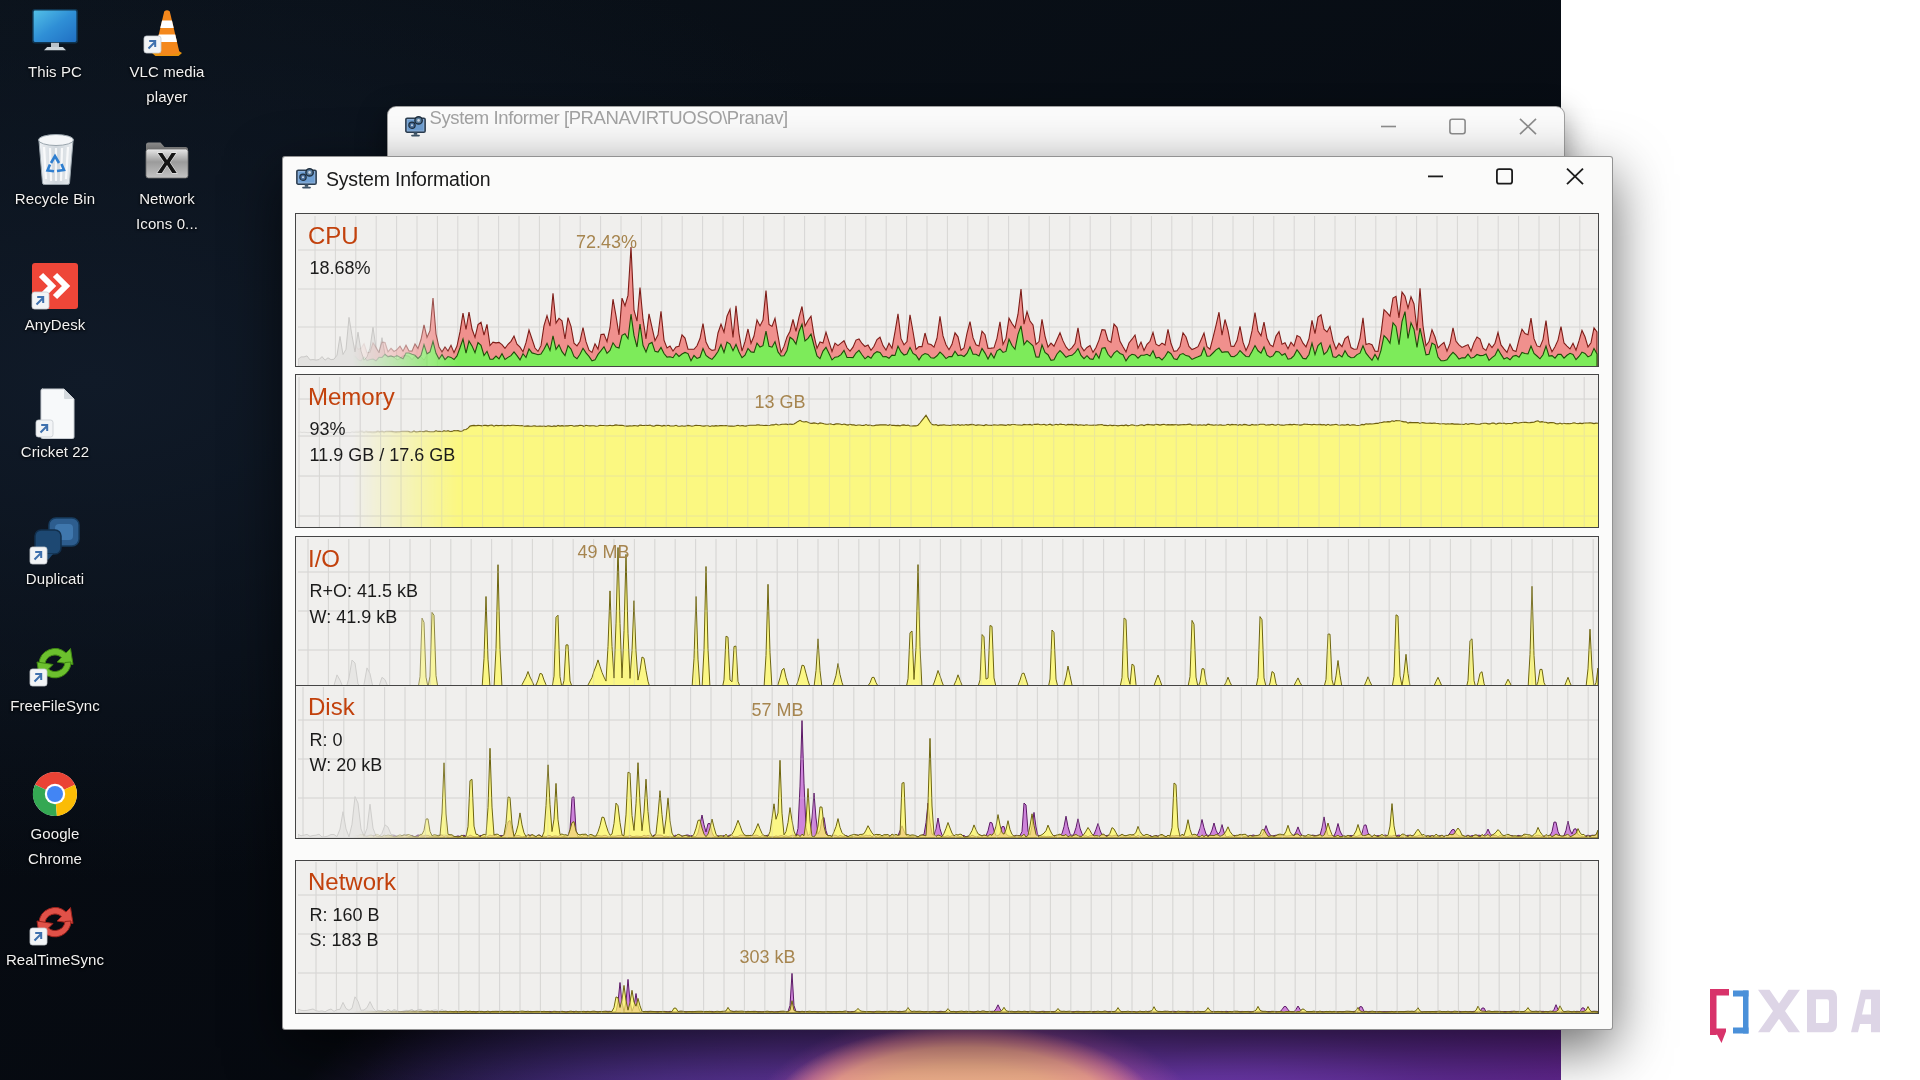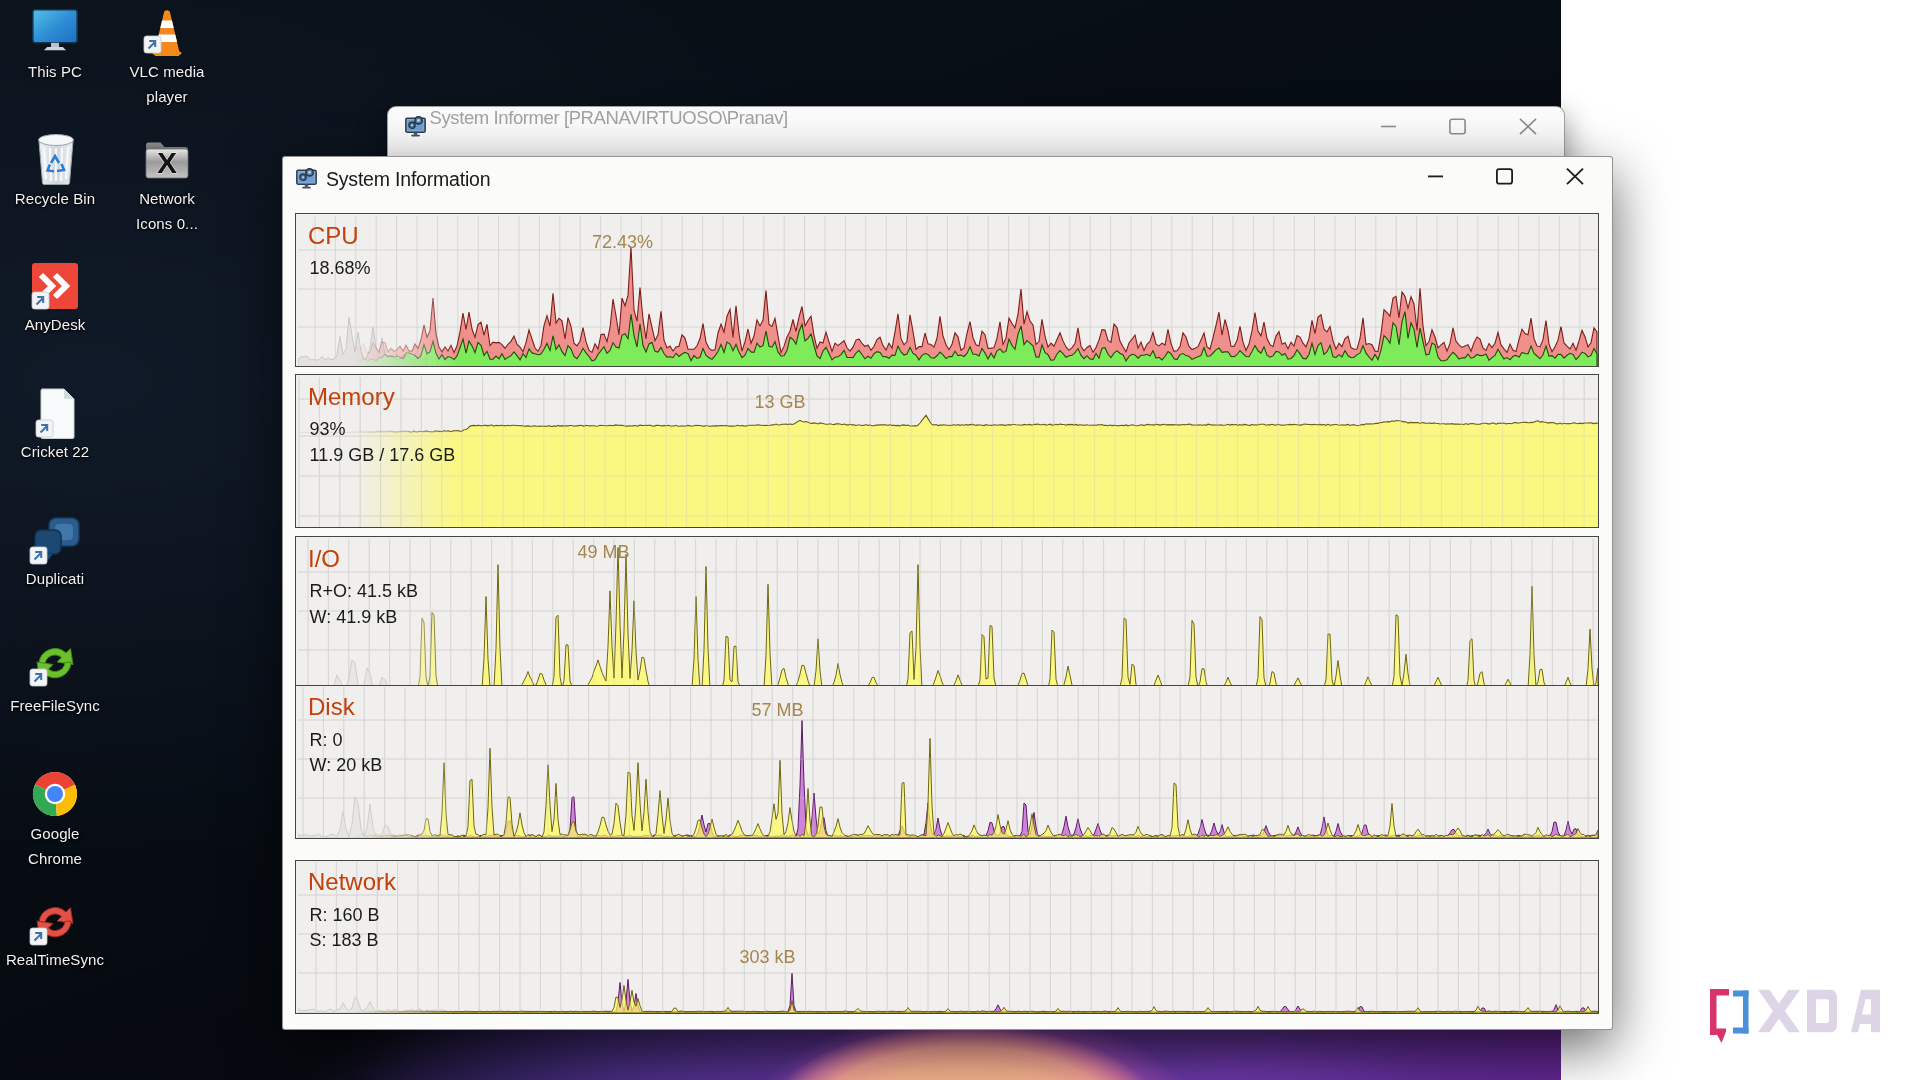--- a/index.html
+++ b/index.html
@@ -293,21 +293,21 @@
             <line x1="0" y1="111.0" x2="1301" y2="111.0"></line>
           </g>
           <path d="M0.0,151.0L0.0,143.4L3.0,140.9L6.0,140.9L9.0,139.9L12.0,143.9L15.0,143.6L18.0,144.1L21.0,143.6L24.0,140.6L27.0,144.2L30.0,141.8L33.0,143.7L36.0,143.2L39.0,139.2L42.0,120.5L45.0,138.5L48.0,133.3L51.0,101.4L54.0,119.7L57.0,135.9L60.0,116.2L63.0,135.1L66.0,144.2L69.0,140.9L72.0,132.2L75.0,111.3L78.0,132.1L81.0,137.0L84.0,121.7L87.0,138.5L90.0,140.2L93.0,140.0L96.0,141.2L99.0,144.0L102.0,142.5L105.0,139.8L108.0,139.7L111.0,140.2L114.0,143.8L117.0,139.9L120.0,142.8L123.0,140.7L126.0,144.2L129.0,139.2L129.0,151.0Z" fill="#e3e2e0" stroke="#c9c8c6" stroke-width="1"></path>
           <g mask="url(#m150)">
             <path d="M0.0,151.0L0.0,131.8L3.0,129.8L6.0,129.7L9.0,135.4L12.0,136.9L15.0,132.9L18.0,134.0L21.0,128.1L24.0,129.4L27.0,130.4L30.0,130.9L33.0,129.7L36.0,135.4L39.0,132.2L42.0,135.2L45.0,127.0L48.0,135.1L51.0,128.0L54.0,136.2L57.0,129.4L60.0,133.3L63.0,132.5L66.0,127.7L69.0,136.8L72.0,136.3L75.0,126.9L78.0,131.4L81.0,136.0L84.0,126.1L87.0,126.6L90.0,135.8L93.0,132.3L96.0,135.5L99.0,133.6L102.0,130.2L105.0,135.2L108.0,129.3L111.0,135.0L114.0,135.1L117.0,128.0L120.0,132.6L123.0,123.5L126.0,108.9L129.0,121.4L132.0,114.7L135.0,82.0L138.0,118.0L141.0,131.1L144.0,135.9L147.0,131.0L150.0,135.0L153.0,129.3L156.0,136.6L159.0,130.0L162.0,115.9L165.0,97.2L168.0,113.5L171.0,96.0L174.0,113.0L177.0,121.4L180.0,108.6L183.0,106.2L186.0,119.1L189.0,108.3L192.0,129.5L195.0,126.2L198.0,126.9L201.0,126.4L204.0,128.6L207.0,132.4L210.0,128.3L213.0,125.3L216.0,120.0L219.0,128.2L222.0,131.1L225.0,135.7L228.0,126.7L231.0,114.1L234.0,123.0L237.0,132.0L240.0,135.4L243.0,129.7L246.0,109.6L249.0,99.6L252.0,110.2L255.0,77.3L258.0,107.1L261.0,102.4L264.0,104.8L267.0,123.0L270.0,101.6L273.0,110.3L276.0,127.1L279.0,129.9L282.0,125.2L285.0,111.5L288.0,125.7L291.0,134.2L294.0,136.4L297.0,127.8L300.0,133.1L303.0,118.4L306.0,118.1L309.0,125.6L312.0,111.7L315.0,83.2L318.0,99.8L321.0,118.8L324.0,82.1L327.0,89.7L330.0,79.4L333.0,31.0L336.0,94.2L339.0,105.2L342.0,71.5L345.0,103.2L348.0,122.8L351.0,97.8L354.0,111.3L357.0,124.7L360.0,118.8L363.0,95.2L366.0,124.1L369.0,132.0L372.0,130.0L375.0,135.1L378.0,131.0L381.0,130.2L384.0,118.8L387.0,122.1L390.0,133.2L393.0,133.2L396.0,133.3L399.0,129.8L402.0,122.5L405.0,107.6L408.0,126.1L411.0,132.2L414.0,134.4L417.0,133.8L420.0,117.0L423.0,108.2L426.0,116.2L429.0,100.2L432.0,93.3L435.0,121.4L438.0,89.7L441.0,117.5L444.0,135.2L447.0,125.7L450.0,113.0L453.0,127.3L456.0,120.0L459.0,104.0L462.0,109.9L465.0,104.0L468.0,74.6L471.0,108.5L474.0,110.5L477.0,102.3L480.0,119.8L483.0,136.5L486.0,130.4L489.0,120.9L492.0,115.2L495.0,103.5L498.0,115.3L501.0,101.2L504.0,90.5L507.0,110.1L510.0,104.5L513.0,100.2L516.0,119.3L519.0,132.3L522.0,126.0L525.0,127.0L528.0,116.2L531.0,125.8L534.0,135.5L537.0,127.1L540.0,129.6L543.0,127.1L546.0,124.7L549.0,131.8L552.0,135.1L555.0,131.1L558.0,124.1L561.0,123.0L564.0,127.5L567.0,130.5L570.0,129.0L573.0,134.3L576.0,130.2L579.0,123.5L582.0,121.2L585.0,129.6L588.0,134.1L591.0,127.3L594.0,132.2L597.0,115.9L600.0,97.9L603.0,122.7L606.0,128.8L609.0,125.5L612.0,98.8L615.0,115.5L618.0,133.3L621.0,130.5L624.0,130.6L627.0,117.0L630.0,127.8L633.0,128.5L636.0,131.1L639.0,122.2L642.0,100.4L645.0,119.9L648.0,128.8L651.0,133.7L654.0,128.3L657.0,116.8L660.0,120.8L663.0,134.3L666.0,132.0L669.0,117.4L672.0,105.7L675.0,121.7L678.0,128.7L681.0,129.9L684.0,115.2L687.0,118.7L690.0,132.3L693.0,132.1L696.0,131.8L699.0,122.2L702.0,105.9L705.0,128.4L708.0,122.2L711.0,102.2L714.0,107.5L717.0,111.9L720.0,98.2L723.0,73.1L726.0,108.1L729.0,95.5L732.0,105.1L735.0,109.0L738.0,128.3L741.0,125.6L744.0,103.3L747.0,120.1L750.0,131.0L753.0,127.1L756.0,130.2L759.0,123.5L762.0,116.7L765.0,124.9L768.0,130.9L771.0,134.3L774.0,131.6L777.0,127.6L780.0,111.8L783.0,130.4L786.0,134.9L789.0,131.5L792.0,129.6L795.0,136.4L798.0,131.5L801.0,124.1L804.0,113.7L807.0,114.0L810.0,124.5L813.0,126.4L816.0,108.1L819.0,111.6L822.0,125.3L825.0,130.8L828.0,135.9L831.0,127.0L834.0,123.2L837.0,119.0L840.0,132.2L843.0,126.1L846.0,134.5L849.0,128.3L852.0,125.3L855.0,116.4L858.0,128.1L861.0,129.9L864.0,127.1L867.0,129.0L870.0,113.4L873.0,127.5L876.0,135.4L879.0,134.8L882.0,130.5L885.0,116.8L888.0,121.0L891.0,130.4L894.0,133.6L897.0,132.3L900.0,130.7L903.0,124.1L906.0,117.1L909.0,130.7L912.0,133.2L915.0,121.6L918.0,109.3L921.0,96.2L924.0,119.2L927.0,103.5L930.0,114.4L933.0,130.3L936.0,130.4L939.0,124.6L942.0,110.3L945.0,126.2L948.0,134.5L951.0,128.0L954.0,114.9L957.0,96.5L960.0,115.0L963.0,119.9L966.0,106.2L969.0,122.5L972.0,128.6L975.0,130.7L978.0,120.1L981.0,115.7L984.0,128.3L987.0,126.8L990.0,132.8L993.0,126.2L996.0,130.1L999.0,119.6L1002.0,121.1L1005.0,127.2L1008.0,130.8L1011.0,122.6L1014.0,104.3L1017.0,117.7L1020.0,101.1L1023.0,98.8L1026.0,113.2L1029.0,115.9L1032.0,110.5L1035.0,124.6L1038.0,133.1L1041.0,127.3L1044.0,130.7L1047.0,122.6L1050.0,120.2L1053.0,131.6L1056.0,133.2L1059.0,133.0L1062.0,122.3L1065.0,101.9L1068.0,128.6L1071.0,127.6L1074.0,128.8L1077.0,135.1L1080.0,135.3L1083.0,117.8L1086.0,93.7L1089.0,96.7L1092.0,100.2L1095.0,82.0L1098.0,80.3L1101.0,101.8L1104.0,76.1L1107.0,80.3L1110.0,92.1L1113.0,80.7L1116.0,88.0L1119.0,114.4L1122.0,72.2L1125.0,110.0L1128.0,129.7L1131.0,125.6L1134.0,113.7L1137.0,121.0L1140.0,131.9L1143.0,128.9L1146.0,126.5L1149.0,135.1L1152.0,127.4L1155.0,111.9L1158.0,125.3L1161.0,128.8L1164.0,131.4L1167.0,129.9L1170.0,128.6L1173.0,135.3L1176.0,126.6L1179.0,121.1L1182.0,123.0L1185.0,132.1L1188.0,134.4L1191.0,127.5L1194.0,131.6L1197.0,127.2L1200.0,116.5L1203.0,128.9L1206.0,132.8L1209.0,136.4L1212.0,128.1L1215.0,134.3L1218.0,135.6L1221.0,123.7L1224.0,113.3L1227.0,117.6L1230.0,118.7L1233.0,102.2L1236.0,122.7L1239.0,129.9L1242.0,130.9L1245.0,123.6L1248.0,104.6L1251.0,128.1L1254.0,135.8L1257.0,130.8L1260.0,124.1L1263.0,110.7L1266.0,127.0L1269.0,130.1L1272.0,132.9L1275.0,127.2L1278.0,134.1L1281.0,124.9L1284.0,114.4L1287.0,120.8L1290.0,130.9L1293.0,126.7L1296.0,111.9L1299.0,116.0L1299.0,151.0Z" fill="#f0908d" stroke="#7e1d18" stroke-width="1.1"></path>
             <path d="M0.0,151.0L0.0,141.4L3.0,140.5L6.0,137.6L9.0,141.3L12.0,140.9L15.0,140.3L18.0,143.5L21.0,140.9L24.0,140.0L27.0,138.7L30.0,144.2L33.0,142.6L36.0,144.3L39.0,138.5L42.0,139.5L45.0,144.7L48.0,137.1L51.0,137.3L54.0,139.8L57.0,140.1L60.0,143.7L63.0,144.9L66.0,140.8L69.0,144.5L72.0,143.5L75.0,143.1L78.0,144.8L81.0,141.3L84.0,141.5L87.0,138.3L90.0,140.8L93.0,139.9L96.0,141.0L99.0,139.7L102.0,141.3L105.0,142.8L108.0,137.0L111.0,137.0L114.0,138.3L117.0,139.3L120.0,142.5L123.0,139.5L126.0,128.6L129.0,137.8L132.0,135.9L135.0,125.3L138.0,137.3L141.0,143.0L144.0,138.6L147.0,143.6L150.0,140.5L153.0,141.4L156.0,143.5L159.0,139.9L162.0,131.8L165.0,123.0L168.0,137.1L171.0,125.0L174.0,129.9L177.0,136.6L180.0,126.5L183.0,129.3L186.0,139.5L189.0,135.3L192.0,143.3L195.0,143.2L198.0,140.1L201.0,142.8L204.0,137.7L207.0,143.4L210.0,141.4L213.0,139.6L216.0,135.9L219.0,139.7L222.0,143.9L225.0,137.7L228.0,141.5L231.0,133.0L234.0,136.9L237.0,137.8L240.0,138.7L243.0,138.0L246.0,133.2L249.0,127.4L252.0,134.5L255.0,119.9L258.0,133.4L261.0,128.9L264.0,135.6L267.0,139.6L270.0,129.6L273.0,133.1L276.0,140.5L279.0,142.8L282.0,138.2L285.0,132.3L288.0,136.9L291.0,140.4L294.0,144.8L297.0,143.9L300.0,138.4L303.0,134.7L306.0,130.7L309.0,137.3L312.0,134.5L315.0,126.8L318.0,131.0L321.0,132.0L324.0,119.3L327.0,117.8L330.0,122.7L333.0,98.2L336.0,119.4L339.0,131.0L342.0,108.0L345.0,129.3L348.0,136.0L351.0,127.9L354.0,126.4L357.0,135.4L360.0,136.1L363.0,131.4L366.0,137.5L369.0,141.1L372.0,140.7L375.0,141.7L378.0,137.3L381.0,140.4L384.0,138.0L387.0,136.4L390.0,137.6L393.0,144.8L396.0,139.5L399.0,142.4L402.0,141.3L405.0,132.6L408.0,139.4L411.0,141.7L414.0,143.4L417.0,139.9L420.0,135.5L423.0,128.5L426.0,136.4L429.0,126.1L432.0,128.1L435.0,134.8L438.0,128.4L441.0,136.0L444.0,141.7L447.0,139.2L450.0,132.5L453.0,135.9L456.0,136.3L459.0,127.1L462.0,131.1L465.0,129.7L468.0,115.2L471.0,130.3L474.0,131.2L477.0,125.7L480.0,135.9L483.0,140.0L486.0,139.7L489.0,134.6L492.0,121.3L495.0,123.5L498.0,128.1L501.0,115.5L504.0,108.2L507.0,125.0L510.0,122.4L513.0,118.0L516.0,129.5L519.0,139.9L522.0,142.6L525.0,135.1L528.0,131.3L531.0,137.4L534.0,143.9L537.0,141.2L540.0,140.8L543.0,138.6L546.0,134.4L549.0,141.4L552.0,141.5L555.0,141.6L558.0,137.0L561.0,134.4L564.0,138.7L567.0,142.8L570.0,140.3L573.0,142.2L576.0,137.7L579.0,135.6L582.0,136.4L585.0,140.8L588.0,140.6L591.0,142.3L594.0,139.1L597.0,139.5L600.0,130.2L603.0,135.9L606.0,139.0L609.0,138.0L612.0,131.6L615.0,137.4L618.0,139.2L621.0,143.9L624.0,139.3L627.0,137.5L630.0,138.4L633.0,141.8L636.0,142.1L639.0,139.8L642.0,136.1L645.0,138.9L648.0,142.6L651.0,140.5L654.0,140.6L657.0,135.2L660.0,139.6L663.0,139.0L666.0,140.5L669.0,137.4L672.0,130.8L675.0,138.1L678.0,138.2L681.0,139.9L684.0,132.5L687.0,137.1L690.0,143.1L693.0,137.2L696.0,142.0L699.0,134.9L702.0,132.9L705.0,136.4L708.0,135.4L711.0,123.2L714.0,129.5L717.0,133.3L720.0,118.3L723.0,109.9L726.0,128.7L729.0,124.6L732.0,127.1L735.0,129.9L738.0,140.9L741.0,141.2L744.0,128.9L747.0,136.5L750.0,138.7L753.0,144.3L756.0,143.7L759.0,138.0L762.0,134.6L765.0,137.7L768.0,141.3L771.0,139.8L774.0,139.3L777.0,136.7L780.0,132.5L783.0,139.5L786.0,142.6L789.0,139.7L792.0,142.9L795.0,143.4L798.0,137.4L801.0,142.2L804.0,132.3L807.0,131.7L810.0,138.3L813.0,141.7L816.0,137.2L819.0,134.7L822.0,137.5L825.0,138.7L828.0,144.9L831.0,140.4L834.0,138.3L837.0,138.9L840.0,142.2L843.0,139.3L846.0,139.3L849.0,138.3L852.0,140.0L855.0,134.8L858.0,142.0L861.0,141.3L864.0,143.9L867.0,140.5L870.0,135.6L873.0,137.7L876.0,142.7L879.0,143.5L882.0,138.6L885.0,137.5L888.0,139.6L891.0,140.3L894.0,143.4L897.0,141.9L900.0,140.8L903.0,139.5L906.0,131.6L909.0,140.2L912.0,140.0L915.0,137.0L918.0,133.9L921.0,132.1L924.0,136.4L927.0,135.9L930.0,135.8L933.0,140.4L936.0,140.8L939.0,138.7L942.0,134.5L945.0,137.6L948.0,140.5L951.0,140.7L954.0,135.6L957.0,129.6L960.0,134.8L963.0,137.1L966.0,130.9L969.0,139.2L972.0,141.2L975.0,139.9L978.0,135.4L981.0,136.0L984.0,139.3L987.0,137.5L990.0,143.2L993.0,142.5L996.0,139.6L999.0,133.8L1002.0,137.9L1005.0,142.4L1008.0,142.8L1011.0,138.5L1014.0,127.2L1017.0,138.6L1020.0,129.6L1023.0,126.7L1026.0,138.4L1029.0,135.7L1032.0,129.3L1035.0,140.9L1038.0,141.5L1041.0,138.7L1044.0,141.0L1047.0,134.7L1050.0,139.8L1053.0,141.7L1056.0,141.5L1059.0,138.6L1062.0,137.2L1065.0,129.7L1068.0,137.1L1071.0,140.8L1074.0,144.3L1077.0,138.4L1080.0,143.6L1083.0,134.3L1086.0,119.6L1089.0,122.7L1092.0,127.3L1095.0,106.7L1098.0,110.4L1101.0,128.7L1104.0,105.7L1107.0,95.6L1110.0,122.5L1113.0,106.8L1116.0,113.3L1119.0,131.4L1122.0,112.0L1125.0,125.8L1128.0,138.9L1131.0,138.2L1134.0,127.0L1137.0,128.9L1140.0,141.1L1143.0,144.6L1146.0,144.7L1149.0,143.8L1152.0,139.6L1155.0,136.4L1158.0,139.2L1161.0,143.0L1164.0,141.8L1167.0,141.9L1170.0,138.1L1173.0,142.2L1176.0,141.2L1179.0,138.5L1182.0,139.6L1185.0,139.5L1188.0,138.1L1191.0,144.3L1194.0,141.6L1197.0,139.5L1200.0,133.2L1203.0,138.4L1206.0,143.1L1209.0,141.6L1212.0,143.8L1215.0,140.3L1218.0,139.4L1221.0,141.2L1224.0,136.4L1227.0,137.5L1230.0,137.9L1233.0,130.0L1236.0,137.5L1239.0,140.0L1242.0,142.8L1245.0,138.8L1248.0,130.1L1251.0,140.1L1254.0,139.6L1257.0,142.2L1260.0,138.4L1263.0,138.4L1266.0,142.2L1269.0,139.3L1272.0,137.3L1275.0,138.4L1278.0,143.7L1281.0,140.5L1284.0,136.1L1287.0,137.4L1290.0,140.9L1293.0,139.4L1296.0,132.4L1299.0,138.0L1299.0,151.0Z" fill="#7deb5a" stroke="#1d4d07" stroke-width="1.1"></path>
           </g>
         </svg>
 <div class="ptitle">CPU</div>
 <div class="pstat" style="top:44.2px">18.68%</div>
-<div class="plabel" style="left:296px;top:18.3px">72.43%</div>
+<div class="plabel" style="left:280px;top:18.3px">72.43%</div>
 </div>
       <div class="panel" style="top:217.5px">
 <svg width="1301" height="151" viewBox="0 0 1301 151" style="position:absolute;left:1.5px;top:1.5px">
           <defs>
             <linearGradient id="fg170" x1="0" y1="0" x2="1301" y2="0" gradientUnits="userSpaceOnUse">
               <stop offset="0.042275172943889314" stop-color="#000"></stop>
               <stop offset="0.07686395080707148" stop-color="#666"></stop>
               <stop offset="0.12298232129131437" stop-color="#fff"></stop>
             </linearGradient>
             <mask id="m170">

